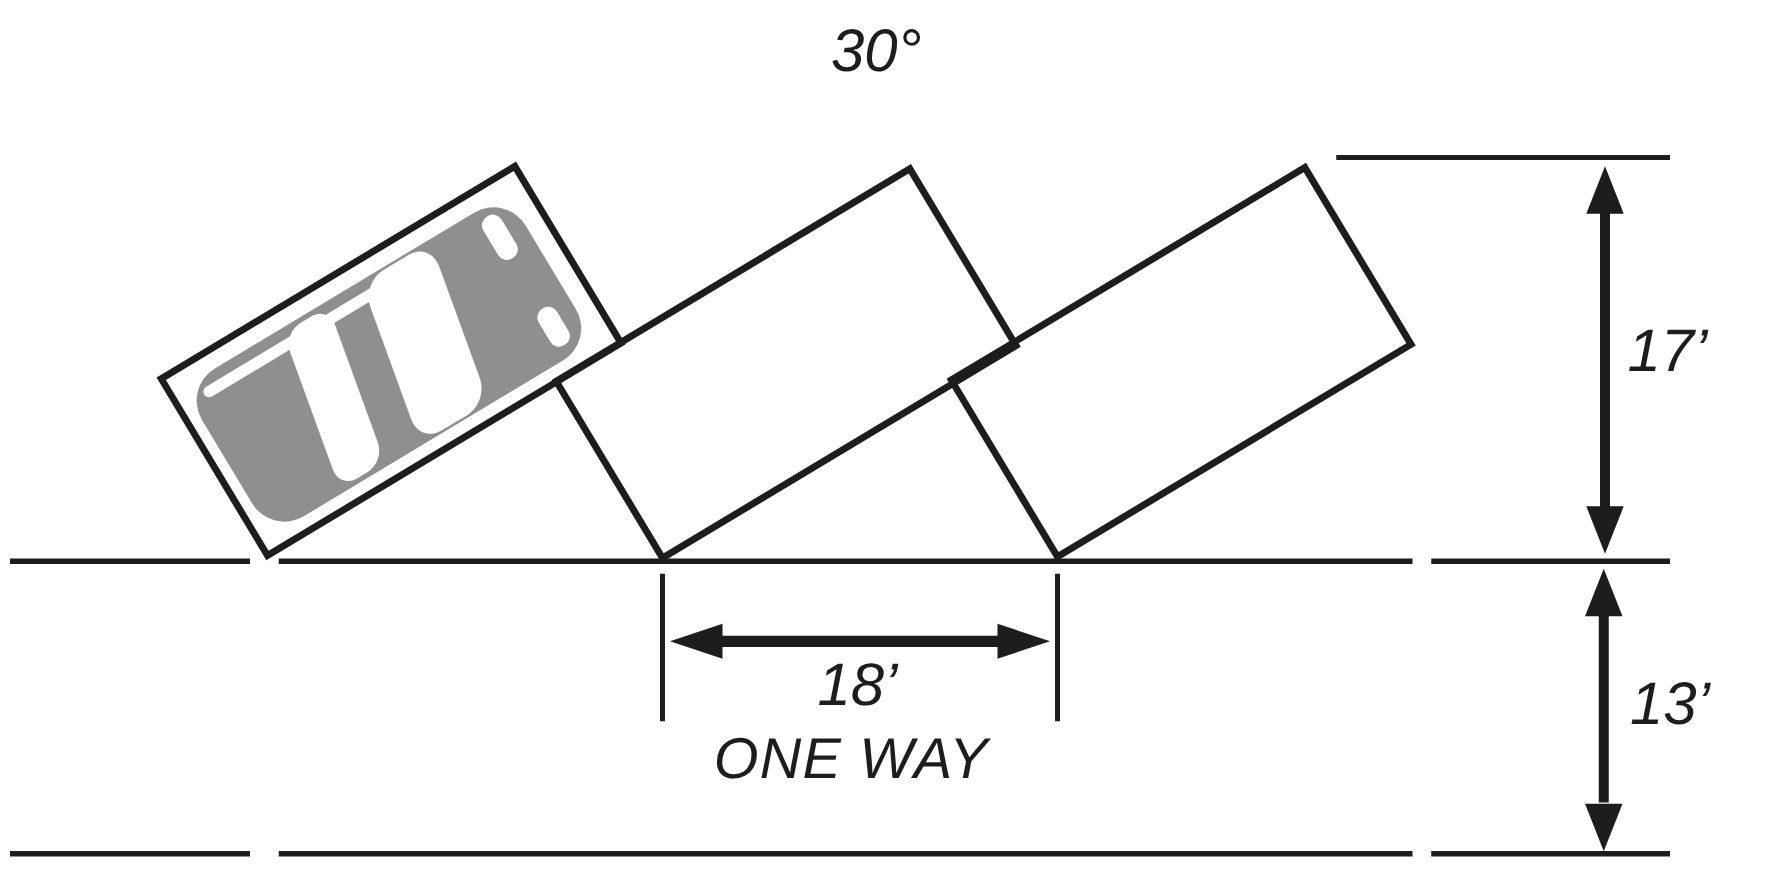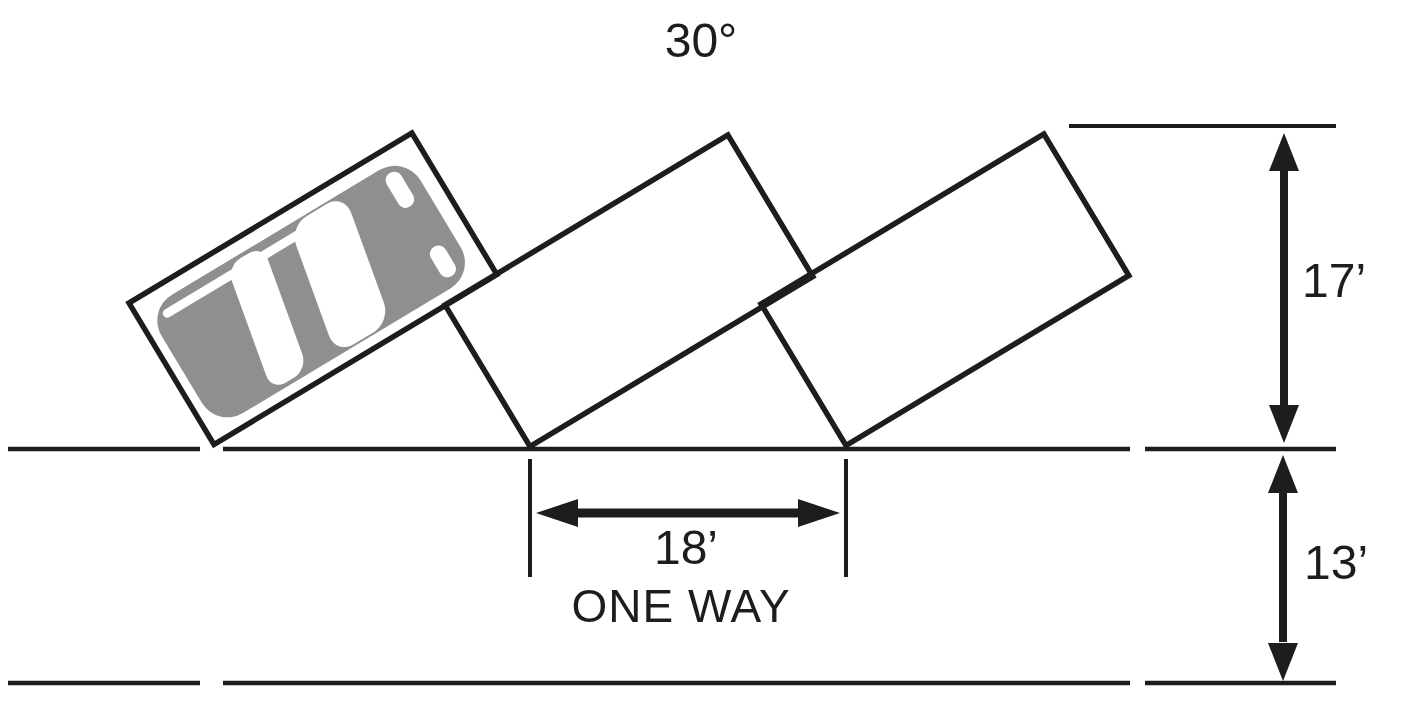--- a/index.html
+++ b/index.html
@@ -7,20 +7,21 @@
     --car-gray:#8f8f8f;
     --background:#ffffff;
   }
   html,body{margin:0;padding:0;background:var(--background);}
   .stage{
     position:relative;
     width:1425px;height:701px;
     background:var(--background);
     overflow:hidden;
     font-family:"Liberation Sans", sans-serif;
+    font-style:italic;
   }
   svg{position:absolute;left:0;top:0;}
   .ink-stroke{stroke:var(--ink);fill:none;}
   .ink-fill{fill:var(--ink);stroke:none;}
   .stall{stroke:var(--ink);stroke-width:5.5;fill:none;}
   .car-body{fill:var(--car-gray);stroke:none;}
   .white-fill{fill:#ffffff;stroke:none;}
   .dim-text{
     fill:var(--ink);
     font-family:"Liberation Sans", sans-serif;

